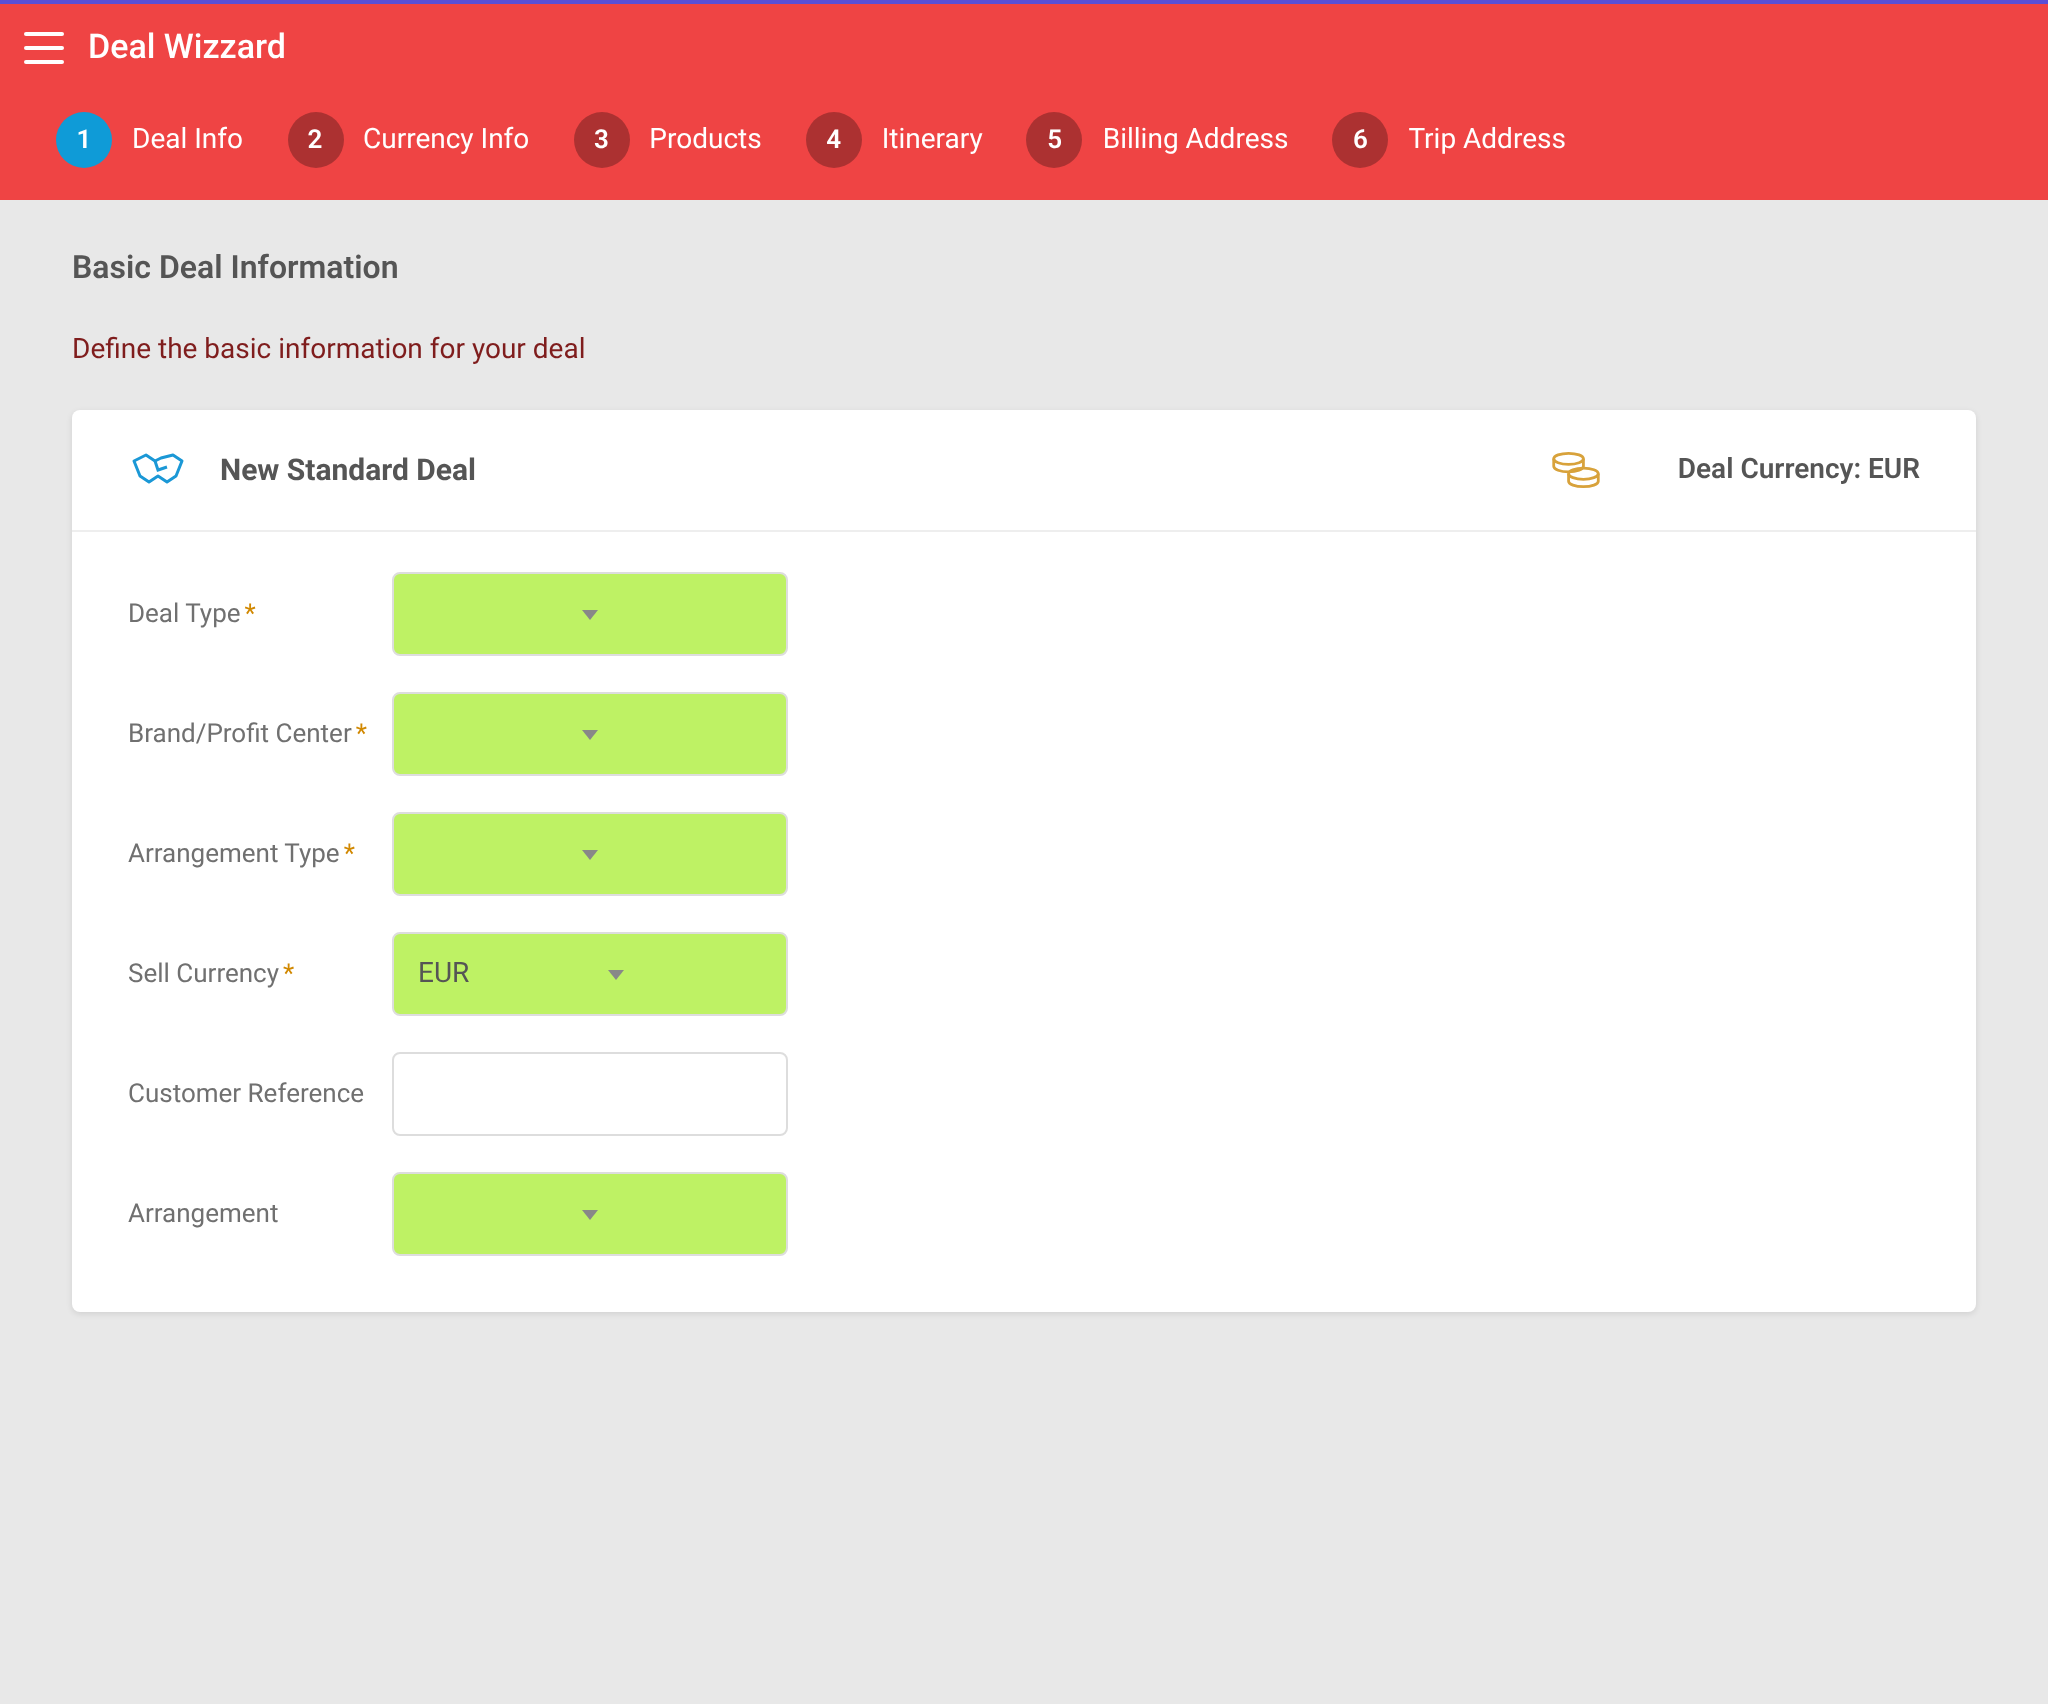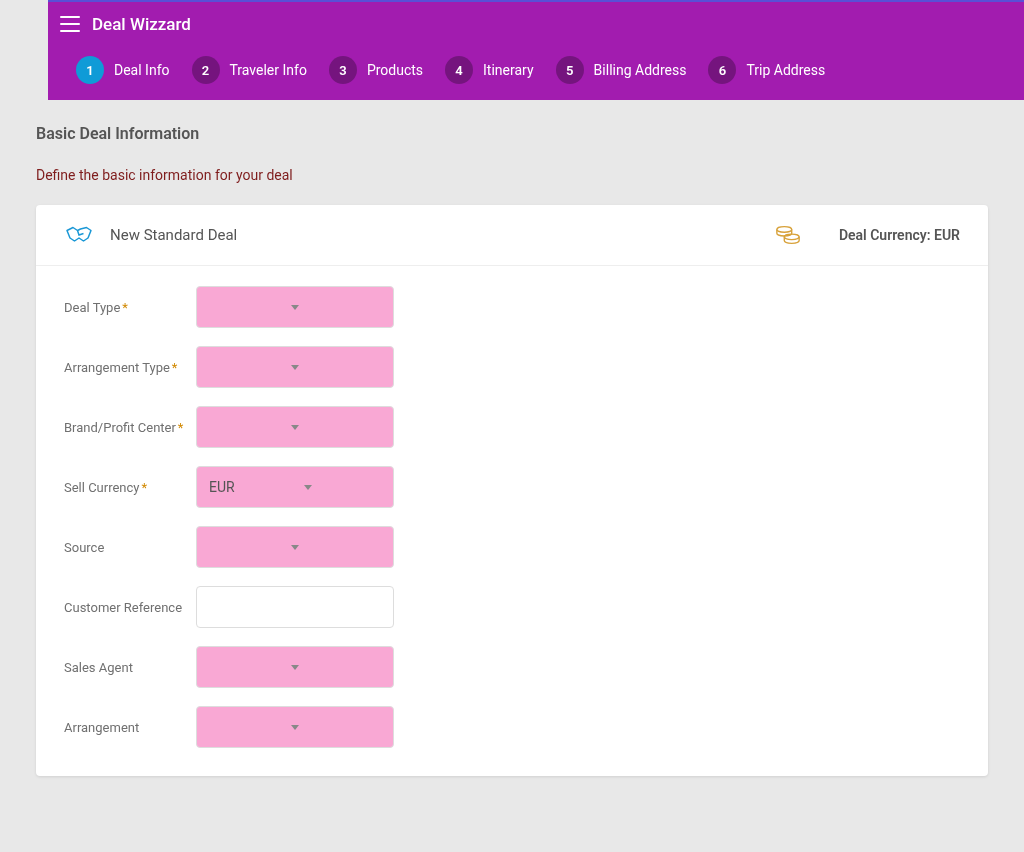--- a/index.html
+++ b/index.html
@@ -9,24 +9,23 @@
     }
     body {
       font-family: 'Roboto', 'Segoe UI', Arial, sans-serif;
       background: #e8e8e8;
       width: 1024px;
       height: 852px;
       overflow: hidden;
     }
     
     .header {
-      background: #a21caf;
+      background: #ef4444;
       border-top: 2px solid #5a4fd6;
       color: #fff;
-      margin-left: 48px;
     }
     .header-top {
       display: flex;
       align-items: center;
       padding: 12px 12px;
       gap: 12px;
     }
     .hamburger {
       width: 20px;
       height: 16px;
@@ -108,21 +107,21 @@
       align-items: center;
       gap: 16px;
     }
     .handshake-icon {
       width: 30px;
       height: 24px;
       color: #1b98d6;
     }
     .card-title {
       font-size: 15px;
-      font-weight: 400;
+      font-weight: 700;
       color: #555;
     }
     .card-header-right {
       display: flex;
       align-items: center;
       gap: 10px;
     }
     .coin-icon {
       color: #d8a23b;
       width: 26px;
@@ -149,21 +148,21 @@
     }
     .required {
       color: #d18800;
       margin-left: 2px;
     }
     .form-control {
       width: 198px;
       height: 42px;
       border: 1px solid #ddd;
       border-radius: 4px;
-      background: #f9a8d4;
+      background: #bef264;
       font-size: 14px;
       color: #555;
       padding: 0 12px;
       display: flex;
       align-items: center;
       justify-content: space-between;
     }
     .form-control.select::after {
       content: '';
     }
@@ -209,21 +208,21 @@
     </div>
     <div class="header-title">Deal Wizzard</div>
   </div>
   <div class="steps">
     <div class="step active">
       <div class="step-circle">1</div>
       <div class="step-label">Deal Info</div>
     </div>
     <div class="step">
       <div class="step-circle">2</div>
-      <div class="step-label">Traveler Info</div>
+      <div class="step-label">Currency Info</div>
     </div>
     <div class="step">
       <div class="step-circle">3</div>
       <div class="step-label">Products</div>
     </div>
     <div class="step">
       <div class="step-circle">4</div>
       <div class="step-label">Itinerary</div>
     </div>
     <div class="step">
@@ -264,64 +263,50 @@
 
       <div class="form-row">
         <div class="form-label"><span>Deal Type</span><span class="required">*</span></div>
         <div class="form-control select">
           <span></span>
           <span class="select-caret"></span>
         </div>
       </div>
 
       <div class="form-row">
+        <div class="form-label"><span>Brand/Profit Center</span><span class="required">*</span></div>
+        <div class="form-control select">
+          <span></span>
+          <span class="select-caret"></span>
+        </div>
+      </div>
+
+      <div class="form-row">
         <div class="form-label"><span>Arrangement Type</span><span class="required">*</span></div>
         <div class="form-control select">
           <span></span>
           <span class="select-caret"></span>
         </div>
       </div>
 
       <div class="form-row">
-        <div class="form-label"><span>Brand/Profit Center</span><span class="required">*</span></div>
-        <div class="form-control select">
-          <span></span>
-          <span class="select-caret"></span>
-        </div>
-      </div>
-
-      <div class="form-row">
         <div class="form-label"><span>Sell Currency</span><span class="required">*</span></div>
         <div class="form-control select">
           <span>EUR</span>
           <span class="select-caret"></span>
         </div>
       </div>
 
-      <div class="form-row">
-        <div class="form-label">Source</div>
-        <div class="form-control select">
-          <span></span>
-          <span class="select-caret"></span>
-        </div>
-      </div>
 
       <div class="form-row">
         <div class="form-label">Customer Reference</div>
         <input class="form-text" type="text" value="" style="">
       </div>
 
 
-      <div class="form-row">
-        <div class="form-label">Sales Agent</div>
-        <div class="form-control select">
-          <span></span>
-          <span class="select-caret"></span>
-        </div>
-      </div>
 
       <div class="form-row" style="margin-bottom:0;">
         <div class="form-label">Arrangement</div>
         <div class="form-control select">
           <span></span>
           <span class="select-caret"></span>
         </div>
       </div>
 
     </div>

